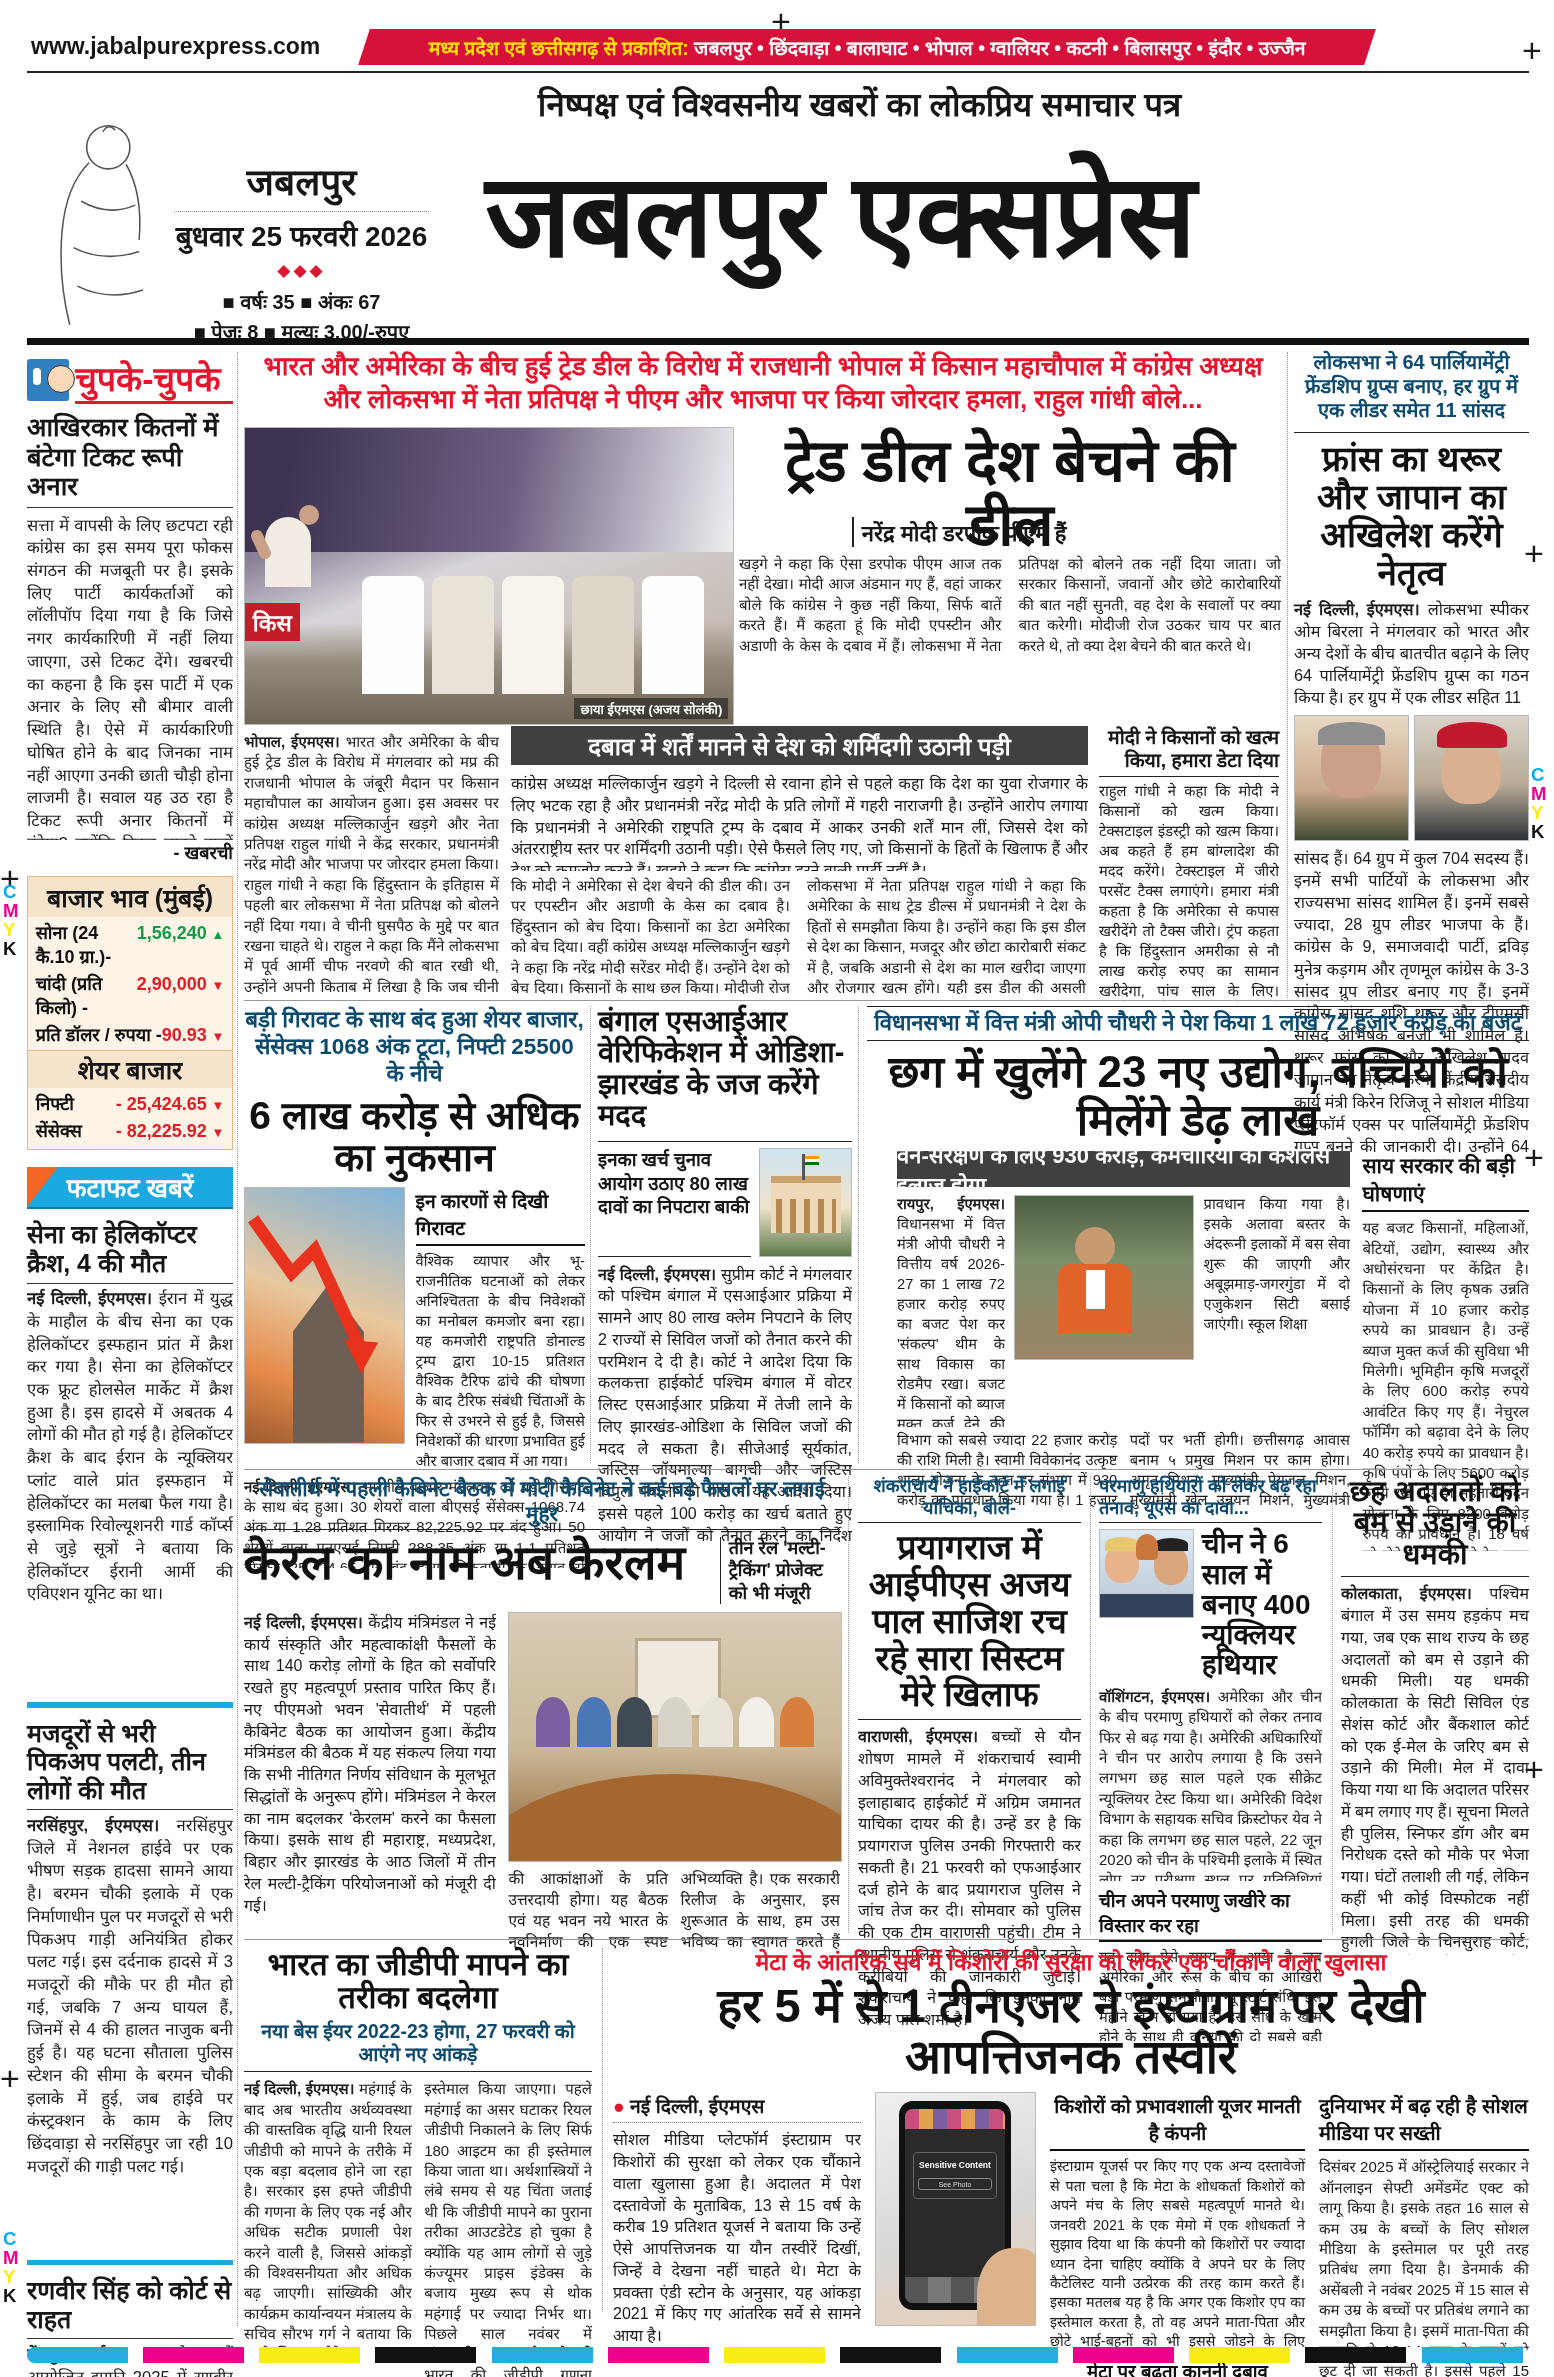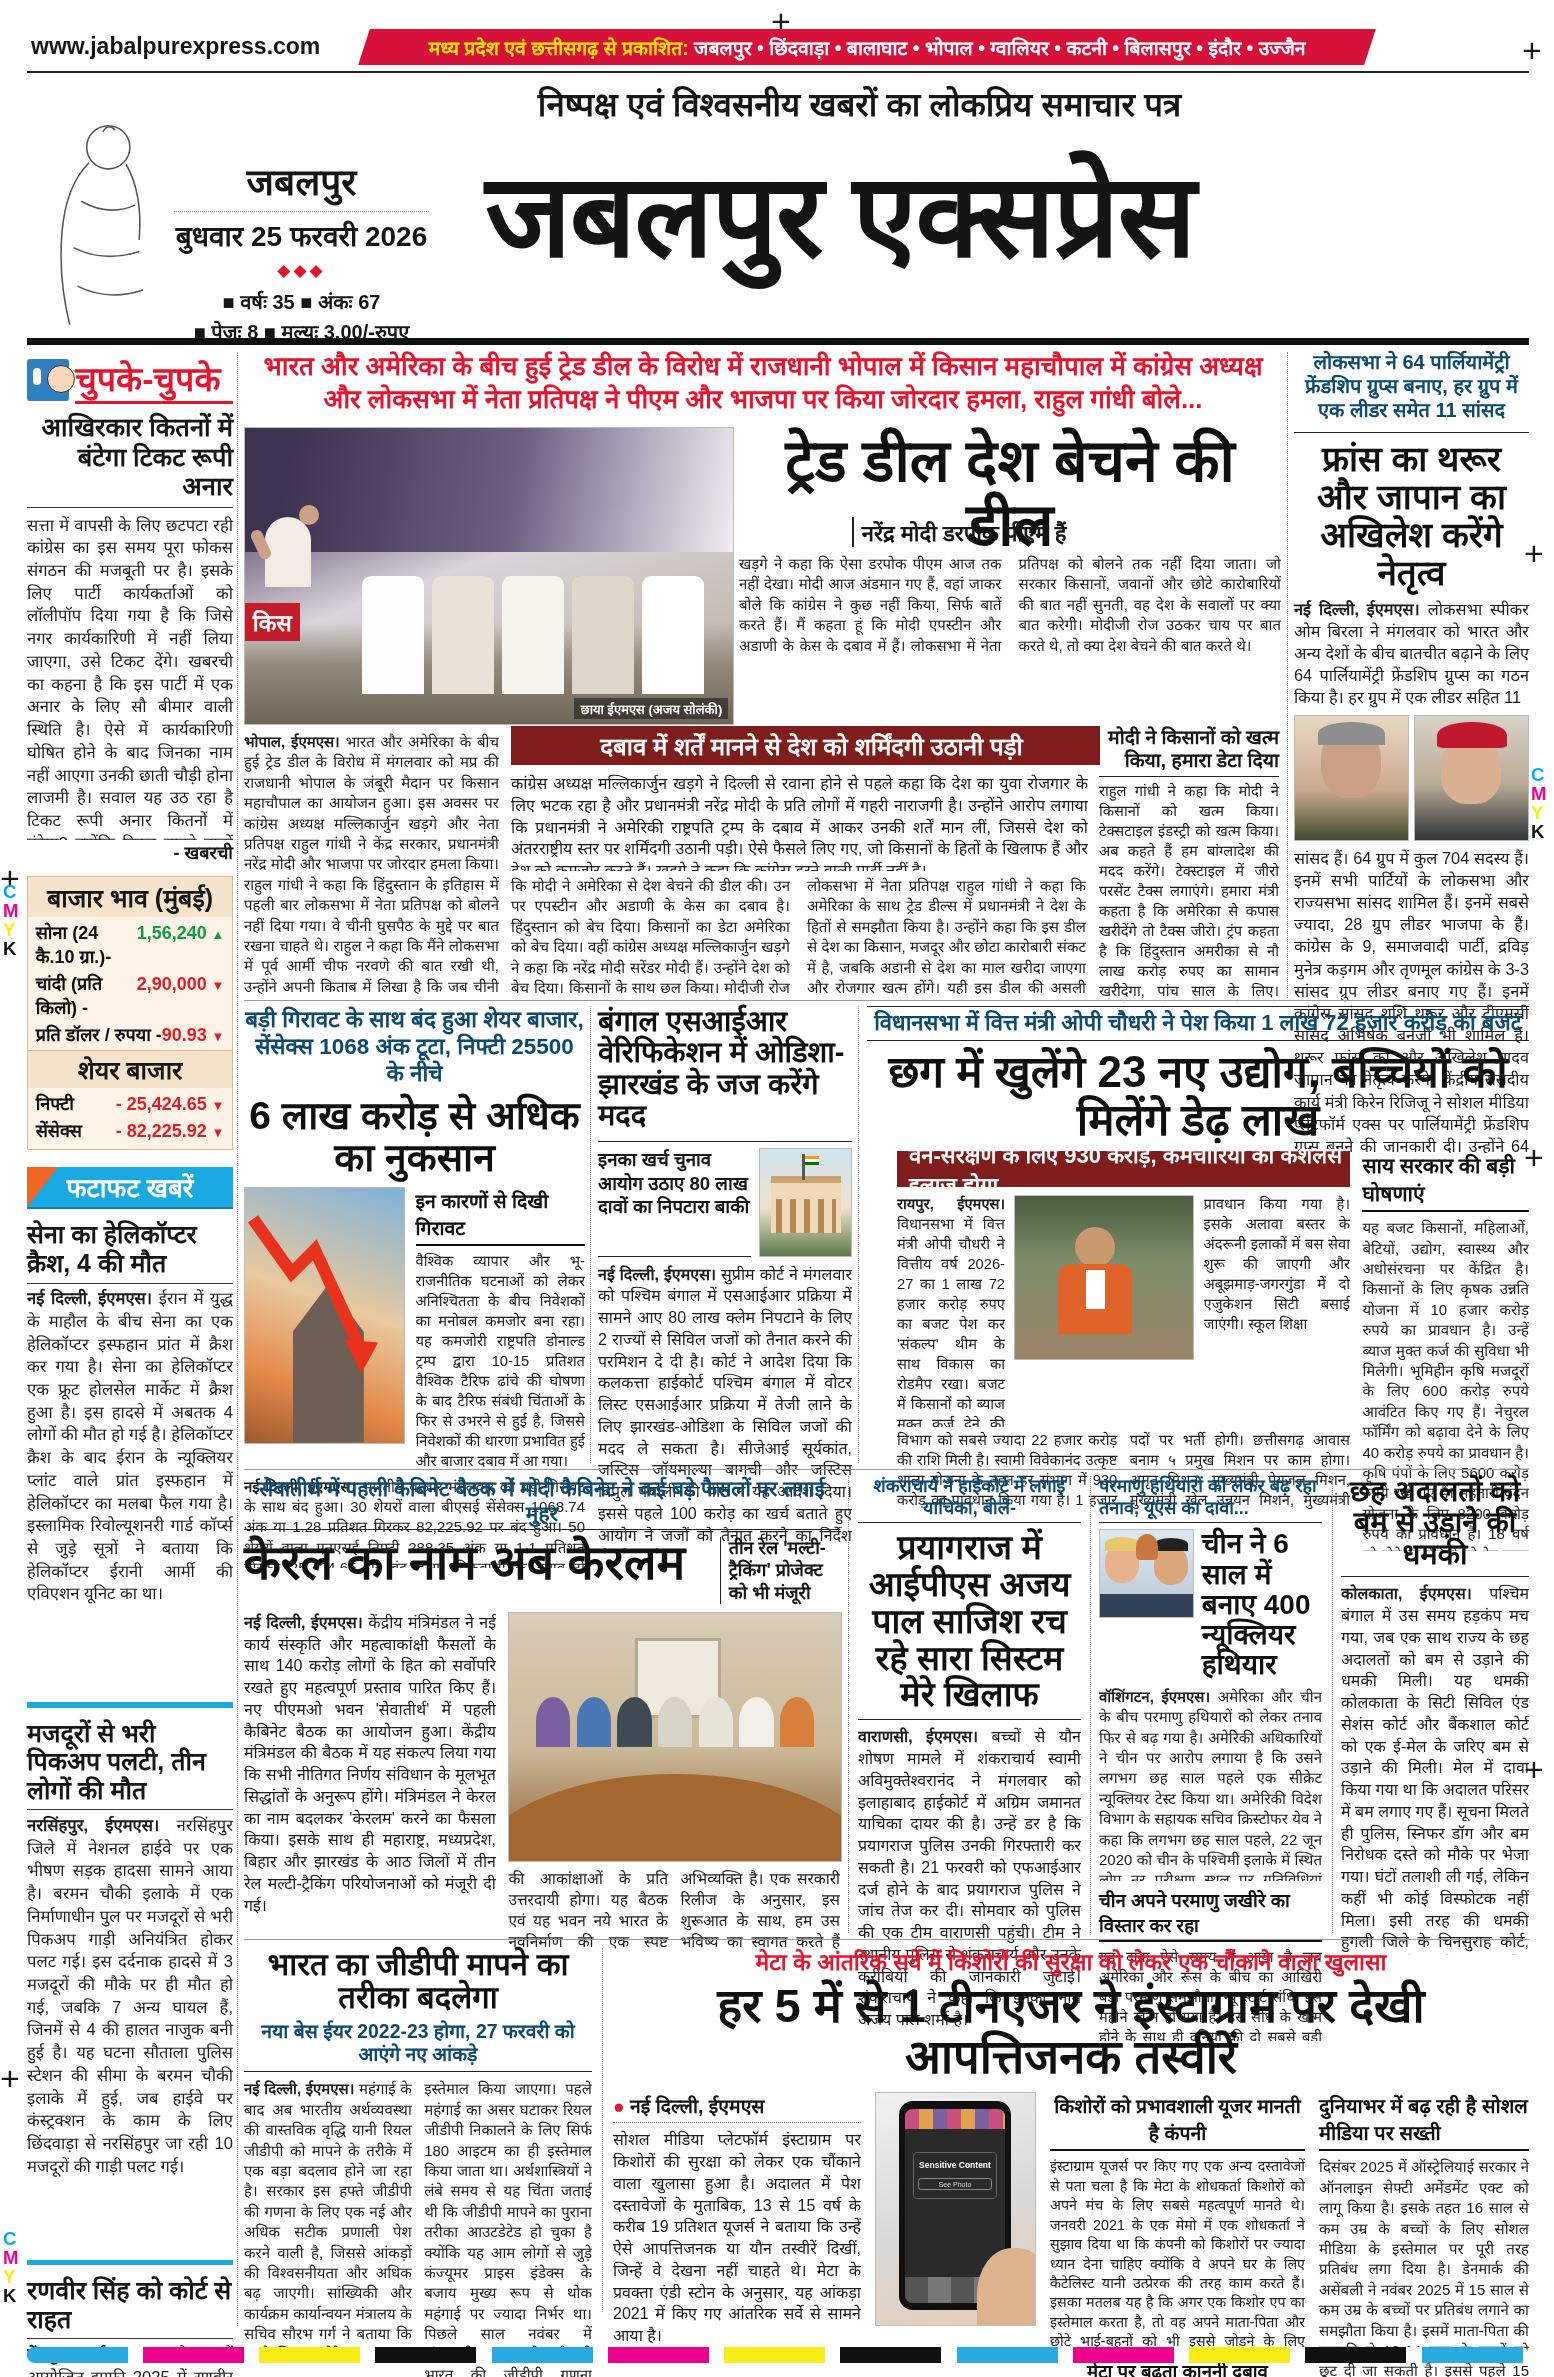--- a/index.html
+++ b/index.html
@@ -10,21 +10,21 @@
   .clip{overflow:hidden;}
   .body-txt{font-size:15px;line-height:1.36;color:#1c1c1c;text-align:justify;}
   .side-txt{font-size:16.6px;line-height:1.37;color:#1c1c1c;text-align:justify;}
   .dateline{font-weight:900;}
   .hl{font-weight:900;color:#101010;line-height:1.08;margin:0;}
   .kick-red{color:#e8142d;font-weight:900;line-height:1.25;}
   .kick-blk{font-weight:700;color:#0c4a6e;line-height:1.2;}
   .rule{background:#101010;}
   .hairline{background:#222;height:1.5px;}
   .thin{background:#999;height:0.8px;}
-  .redband{background:#7f1d1d;color:#fff;font-weight:900;display:flex;align-items:center;justify-content:center;padding-left:12px;}
+  .redband{background:#404040;color:#fff;font-weight:900;display:flex;align-items:center;justify-content:center;}
   .boxtitle{font-weight:900;color:#101010;border-bottom:2.3px solid #101010;padding-bottom:3.1px;margin-bottom:6.2px;}
   .vsep{border-left:1.5px dotted #9a9a9a;}
   .photo{position:relative;overflow:hidden;}
   .cap{position:absolute;right:4.6px;bottom:4.6px;background:rgba(20,20,20,.55);color:#fff;
        font-size:13px;font-weight:700;padding:1.5px 6.2px;}
   .bluebar{height:5.4px;background:#1aaae1;margin:11px 0;}
   .cmyk-v{display:flex;flex-direction:column;font-weight:900;font-size:18.6px;line-height:1.02;}
   .cross{position:absolute;font-size:34px;color:#1b1b1b;font-weight:400;}
   .up{color:#0f9d45;} .dn{color:#e51b24;}
   .mrow{display:flex;align-items:baseline;font-size:18px;font-weight:900;margin:3.1px 7.7px;}
@@ -103,21 +103,21 @@
   <div class="abs" style="left:27px;top:355px;width:206px;">
 
     <div>
       <div style="display:flex;align-items:center;gap:6.2px;">
         <div style="width:42px;height:42px;background:#2f7fc1;border-radius:3.1px;position:relative;flex:0 0 auto;">
           <div style="position:absolute;left:6.2px;top:9.3px;width:7.7px;height:17px;background:#fff;border-radius:3.9px;"></div>
           <div style="position:absolute;right:-6.2px;top:6.2px;width:26px;height:26px;background:#f8d8b8;border-radius:50%;border:1.5px solid #333;"></div>
         </div>
         <div style="font-size:34px;font-weight:900;color:#e8142d;border-bottom:3.1px solid #e8142d;flex:1;">चुपके-चुपके</div>
       </div>
-      <div style="font-size:25.5px;font-weight:900;line-height:1.15;margin-top:9.3px;border-bottom:1.5px solid #333;padding-bottom:6.2px;text-align:right;">आखिरकार कितनों में बंटेगा टिकट रूपी अनार</div>
+      <div style="font-size:25.5px;font-weight:900;line-height:1.15;margin-top:9.3px;border-bottom:1.5px solid #333;padding-bottom:6.2px;">आखिरकार कितनों में बंटेगा टिकट रूपी अनार</div>
       <div class="side-txt clip" style="margin-top:6.2px;height:325px;">सत्ता में वापसी के लिए छटपटा रही कांग्रेस का इस समय पूरा फोकस संगठन की मजबूती पर है। इसके लिए पार्टी कार्यकर्ताओं को लॉलीपॉप दिया गया है कि जिसे नगर कार्यकारिणी में नहीं लिया जाएगा, उसे टिकट देंगे। खबरची का कहना है कि इस पार्टी में एक अनार के लिए सौ बीमार वाली स्थिति है। ऐसे में कार्यकारिणी घोषित होने के बाद जिनका नाम नहीं आएगा उनकी छाती चौड़ी होना लाजमी है। सवाल यह उठ रहा है टिकट रूपी अनार कितनों में बंटेगा? क्योंकि टिकट चाहने वालों की संख्या सीटों से कई गुना अधिक है। फिलहाल तो एक साल तक नेताओं के पट्टे लोग संतोष में रहेंगे है कि नेताजी को टिकट मिलने वाला है। फिर सालभर किसने देखा है, न जाने राजनीति का ऊंट किस करवट बैठ जाए।</div>
       <div style="text-align:right;font-size:18px;font-weight:900;">- खबरची</div>
     </div>
 
     <div style="margin-top:12.4px;border:1.5px solid #e3b98a;background:#fdf3e7;">
       <div class="ctr" style="background:#f6e3cb;font-size:25px;font-weight:900;padding:3.1px 0;">बाजार भाव (मुंबई)</div>
       <div class="mrow">
         <span class="mlabel">सोना (24 कै.10 ग्रा.)-</span>
         <span class="up">1,56,240</span>
         <span class="arrow up">▲</span>

